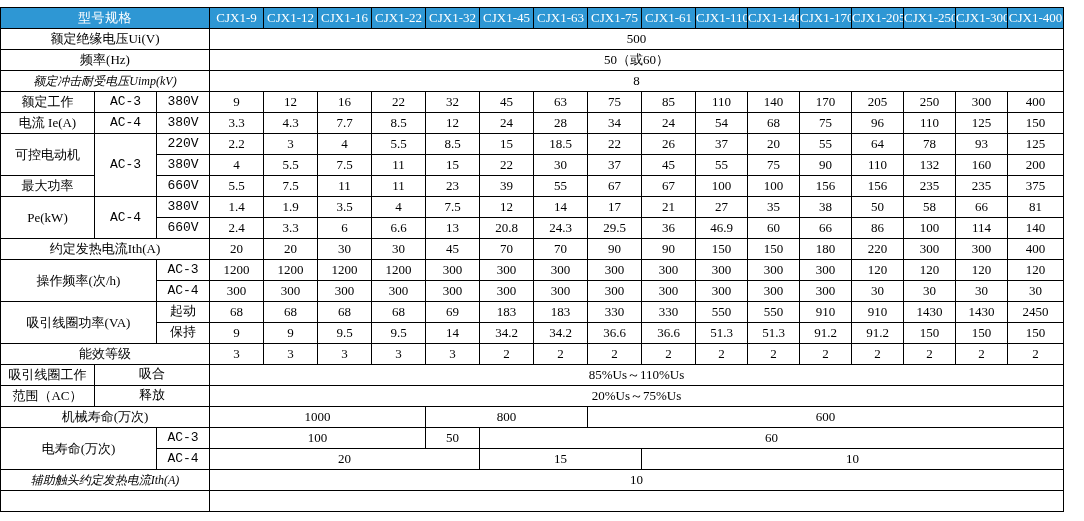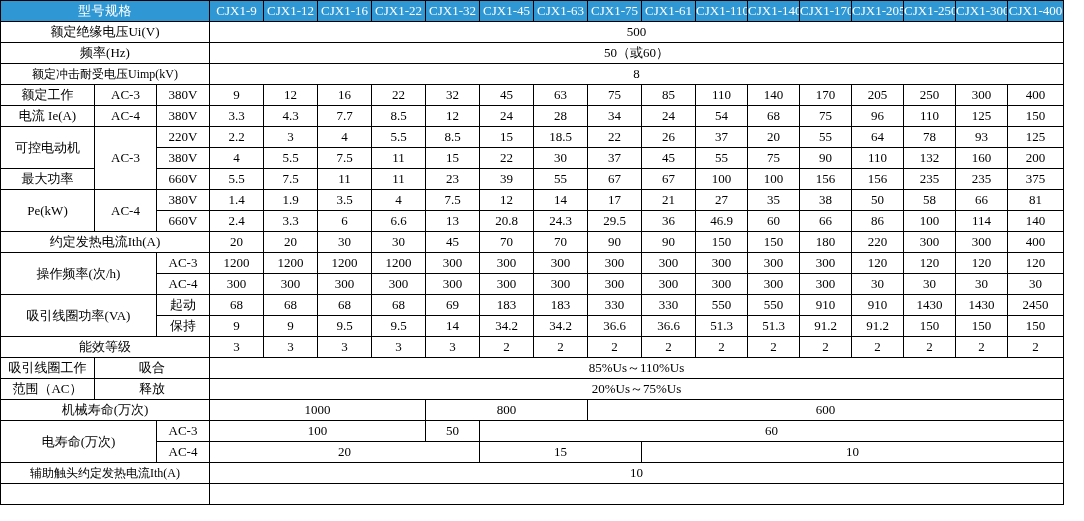--- a/index.html
+++ b/index.html
@@ -10,20 +10,21 @@
   body {
     width: 1084px; height: 521px;
     font-family: "Liberation Serif", "DejaVu Serif", serif;
     color: #000;
     overflow: hidden;
   }
   table.spec {
     border-collapse: collapse;
     width: 943px;
     table-layout: fixed;
+    margin-top: 7px;
   }
   table.spec td, table.spec th {
     border: 1px solid #000;
     text-align: center;
     vertical-align: middle;
     font-size: 13px;
     font-weight: normal;
     padding: 0;
     height: 21px;
     line-height: 1.05;
@@ -35,22 +36,22 @@
     color: #ffffff;
     font-size: 13.5px;
   }
   .hdr.model {
     font-size: 13px;
     letter-spacing: .5px;
   }
   .rowlabel {
     font-size: 13px;
   }
-  .rowlabel.small { font-size: 12px; }
-  .sublabel { font-size: 12.5px; }
+  .rowlabel.small { font-size: 12px; font-style: italic; }
+  .sublabel { font-size: 12.5px; font-family: Liberation Mono, monospace; }
   td.num { font-size: 13px; }
   .lastrow td { height: 26px; }
 </style>
 </head>
 <body>
 
 <table class="spec">
   <colgroup>
     <col style="width:94px">
     <col style="width:62px">

